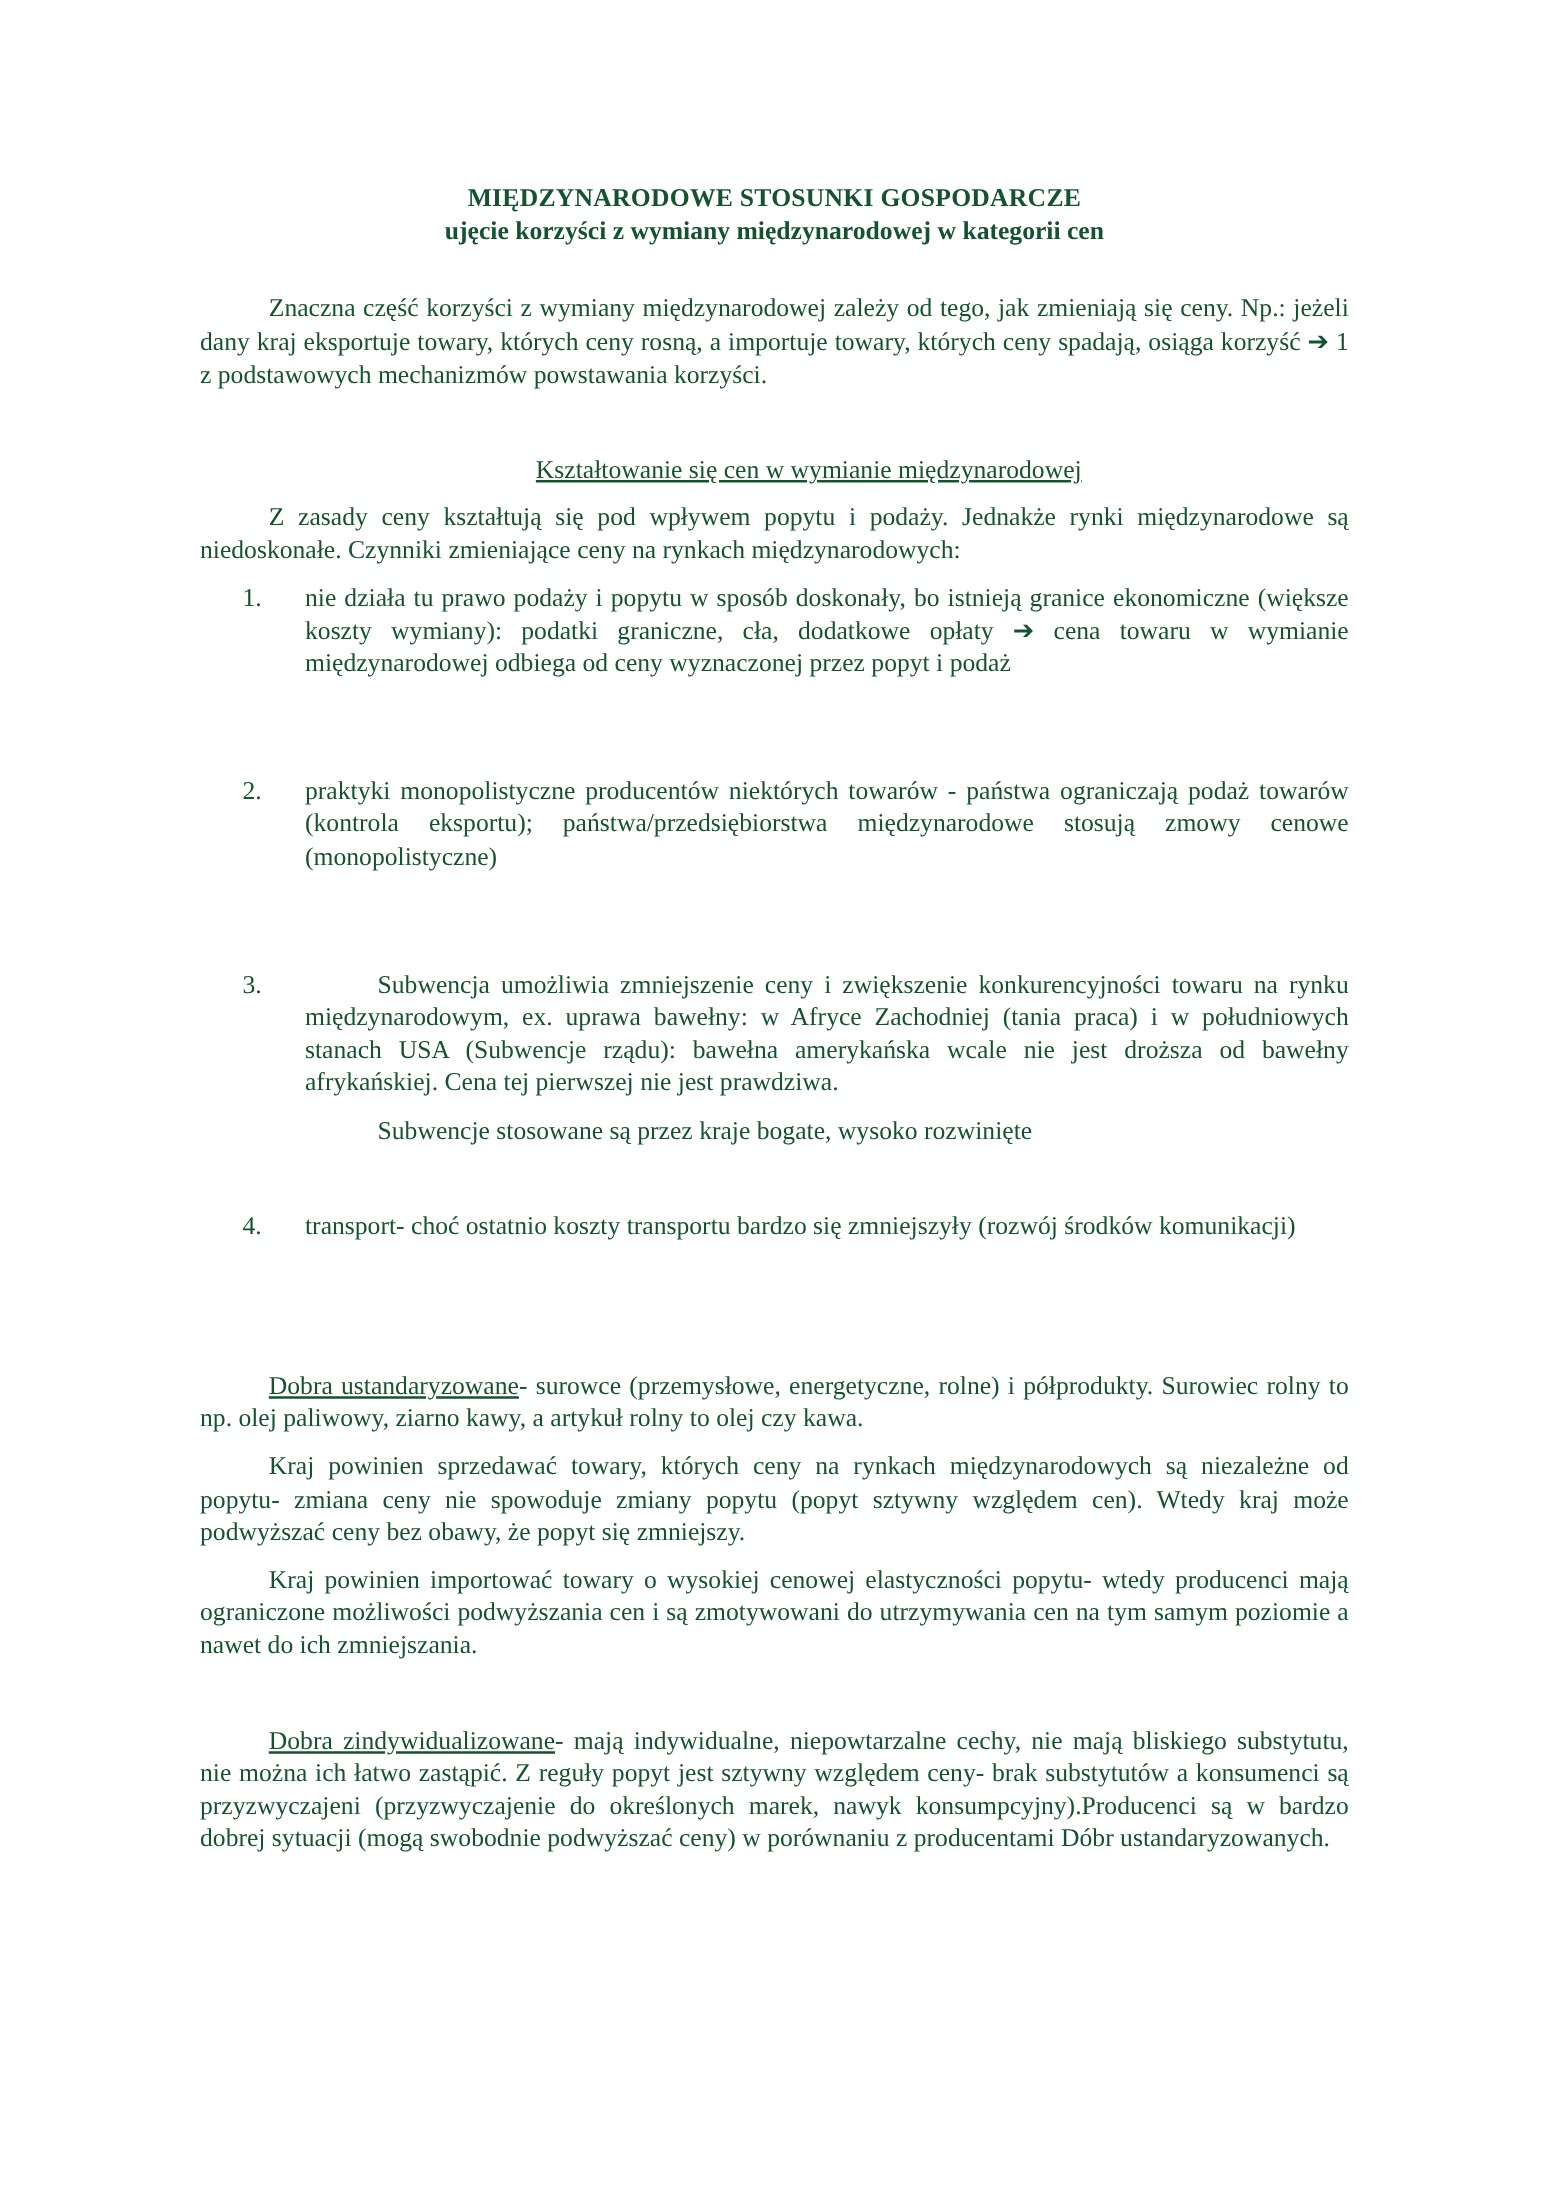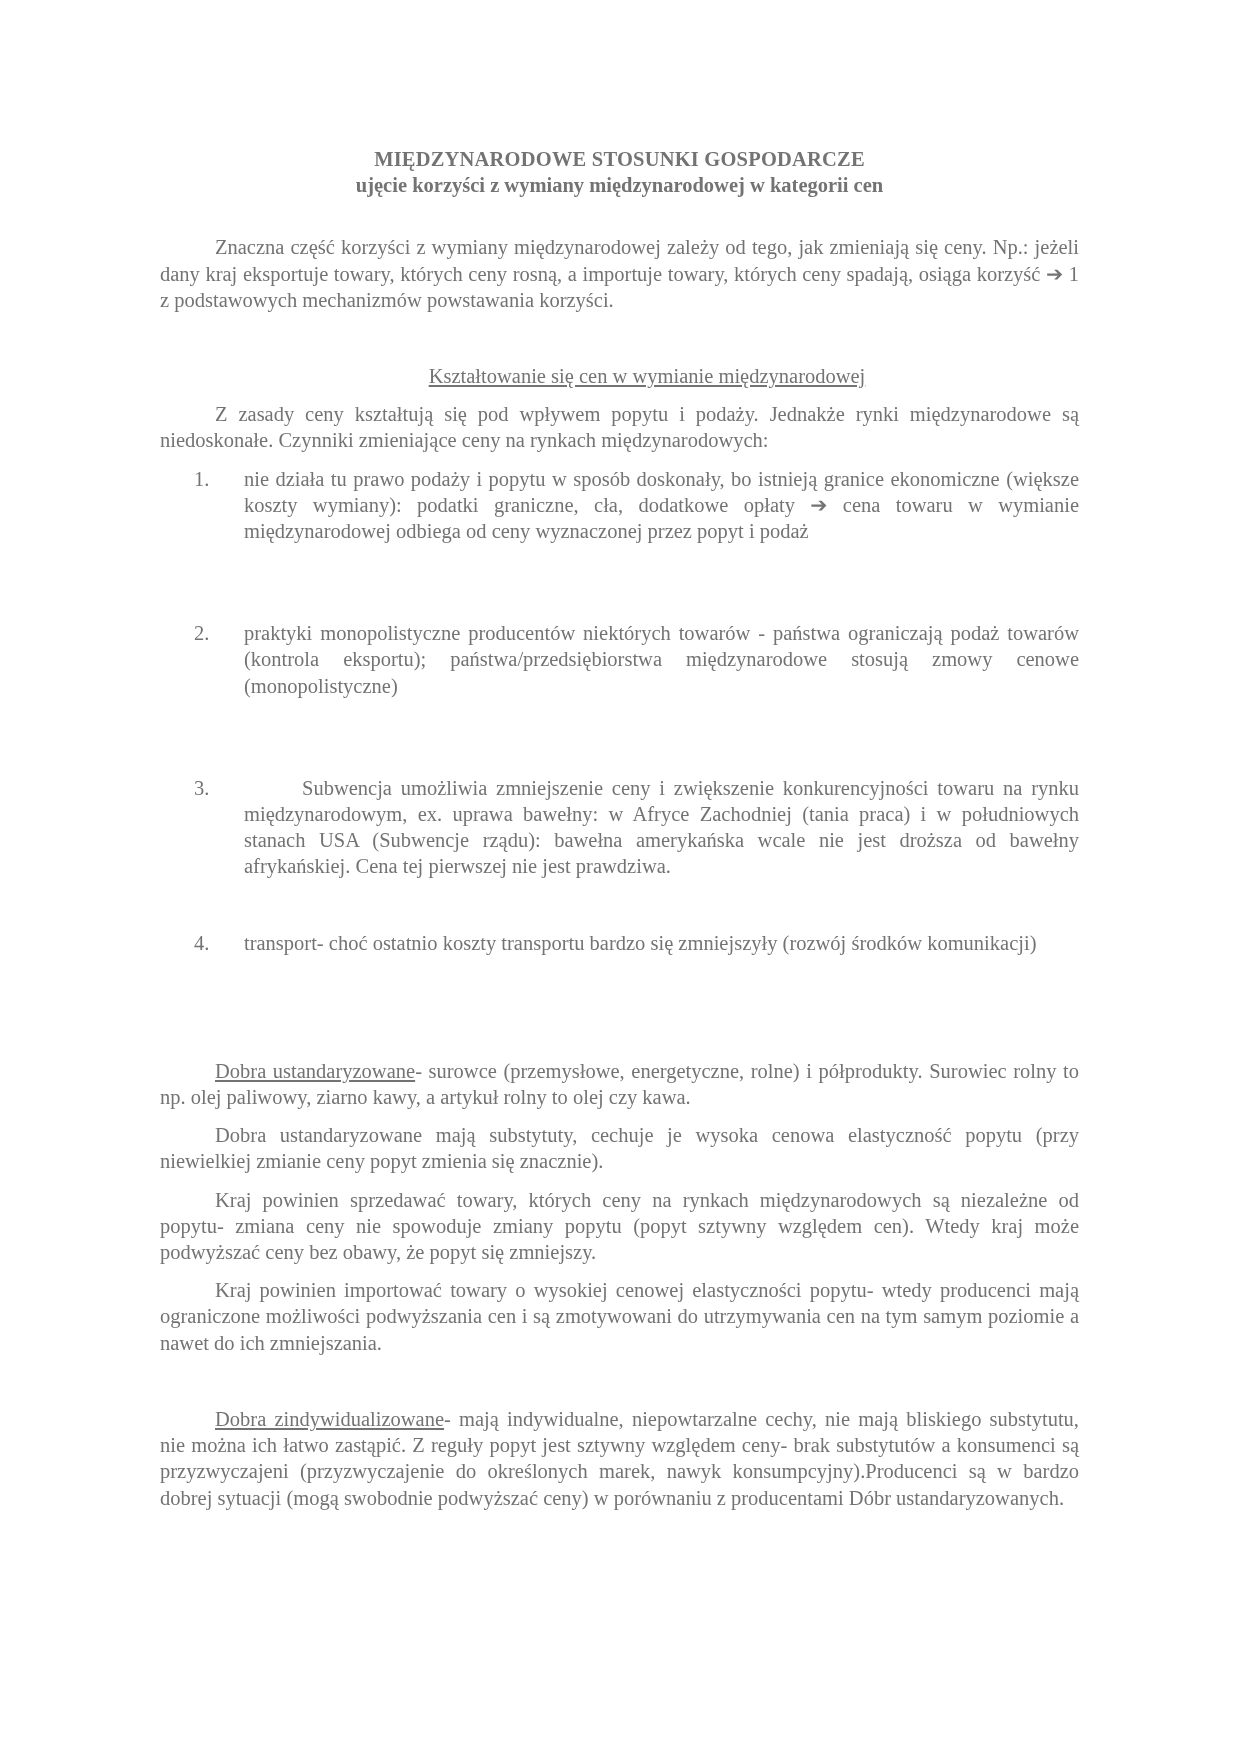--- a/index.html
+++ b/index.html
@@ -1,20 +1,20 @@
 <!DOCTYPE html>
 <html><head>
 <meta charset="utf-8">
 <style>
   html, body { margin: 0; padding: 0; background: #ffffff; }
   body { width: 1240px; height: 1754px; position: relative; overflow: hidden; }
   .page {
     position: absolute; left: 148px; top: 146px; width: 943px;
     font-family: "Liberation Serif", "DejaVu Serif", serif;
-    font-size: 20.5px; line-height: 26.2px; color: #737373;
+    font-size: 20.5px; line-height: 26.2px; color: #14532d;
   }
   .title, .subtitle { text-align: center; font-weight: bold; margin: 0; }
   .title { font-size: 20.5px; letter-spacing: 0.2px; }
   .subtitle { margin-bottom: 36px; }
   p { margin: 12px; text-align: justify; }
   .indent { text-indent: 55px; }
   .u { text-decoration: underline; }
   .gap { height: 26px; }
   ol { margin: 0; padding: 0; list-style: none; }
   ol li { position: relative; padding-left: 94px; margin-left: -10px; }
@@ -44,33 +44,33 @@
     <div class="gap"></div>
     <li>
       <span class="num">2.</span>
       <p>praktyki monopolistyczne producentów niektórych towarów - państwa ograniczają podaż towarów (kontrola eksportu); państwa/przedsiębiorstwa międzynarodowe stosują zmowy cenowe (monopolistyczne)</p>
     </li>
     <div class="gap"></div>
     <div class="gap"></div>
     <li>
       <span class="num">3.</span>
       <p class="sub">Subwencja umożliwia zmniejszenie ceny i zwiększenie konkurencyjności towaru na rynku międzynarodowym, ex. uprawa bawełny: w Afryce Zachodniej (tania praca) i w południowych stanach USA (Subwencje rządu): bawełna amerykańska wcale nie jest droższa od bawełny afrykańskiej. Cena tej pierwszej nie jest prawdziwa.</p>
+      <p class="sub">Subwencje stosowane są przez kraje bogate, wysoko rozwinięte</p>
     </li>
     <div class="gap"></div>
     <li>
       <span class="num">4.</span>
       <p>transport- choć ostatnio koszty transportu bardzo się zmniejszyły (rozwój środków komunikacji)</p>
     </li>
   </ol>
 
   <div class="gap"></div>
   <div class="gap"></div>
   <div class="gap"></div>
 
   <p class="indent"><span class="u">Dobra ustandaryzowane</span><span>- surowce (przemysłowe, energetyczne, rolne) i półprodukty. Surowiec rolny to np. olej paliwowy, ziarno kawy, a artykuł rolny to olej czy kawa.</span></p>
-  <p class="indent">Dobra ustandaryzowane mają substytuty, cechuje je wysoka cenowa elastyczność popytu (przy niewielkiej zmianie ceny popyt zmienia się znacznie).</p>
   <p class="indent">Kraj powinien sprzedawać towary, których ceny na rynkach międzynarodowych są niezależne od popytu- zmiana ceny nie spowoduje zmiany popytu (popyt sztywny względem cen). Wtedy kraj może podwyższać ceny bez obawy, że popyt się zmniejszy.</p>
   <p class="indent">Kraj powinien importować towary o wysokiej cenowej elastyczności popytu- wtedy producenci mają ograniczone możliwości podwyższania cen i są zmotywowani do utrzymywania cen na tym samym poziomie a nawet do ich zmniejszania.</p>
 
   <div class="gap"></div>
 
   <p class="indent"><span class="u">Dobra zindywidualizowane</span><span>- mają indywidualne, niepowtarzalne cechy, nie mają bliskiego substytutu, nie można ich łatwo zastąpić. Z reguły popyt jest sztywny względem ceny- brak substytutów a konsumenci są przyzwyczajeni (przyzwyczajenie do określonych marek, nawyk konsumpcyjny).Producenci są w bardzo dobrej sytuacji (mogą swobodnie podwyższać ceny) w porównaniu z producentami Dóbr ustandaryzowanych.</span></p>
 </div>
 
 </body></html>

